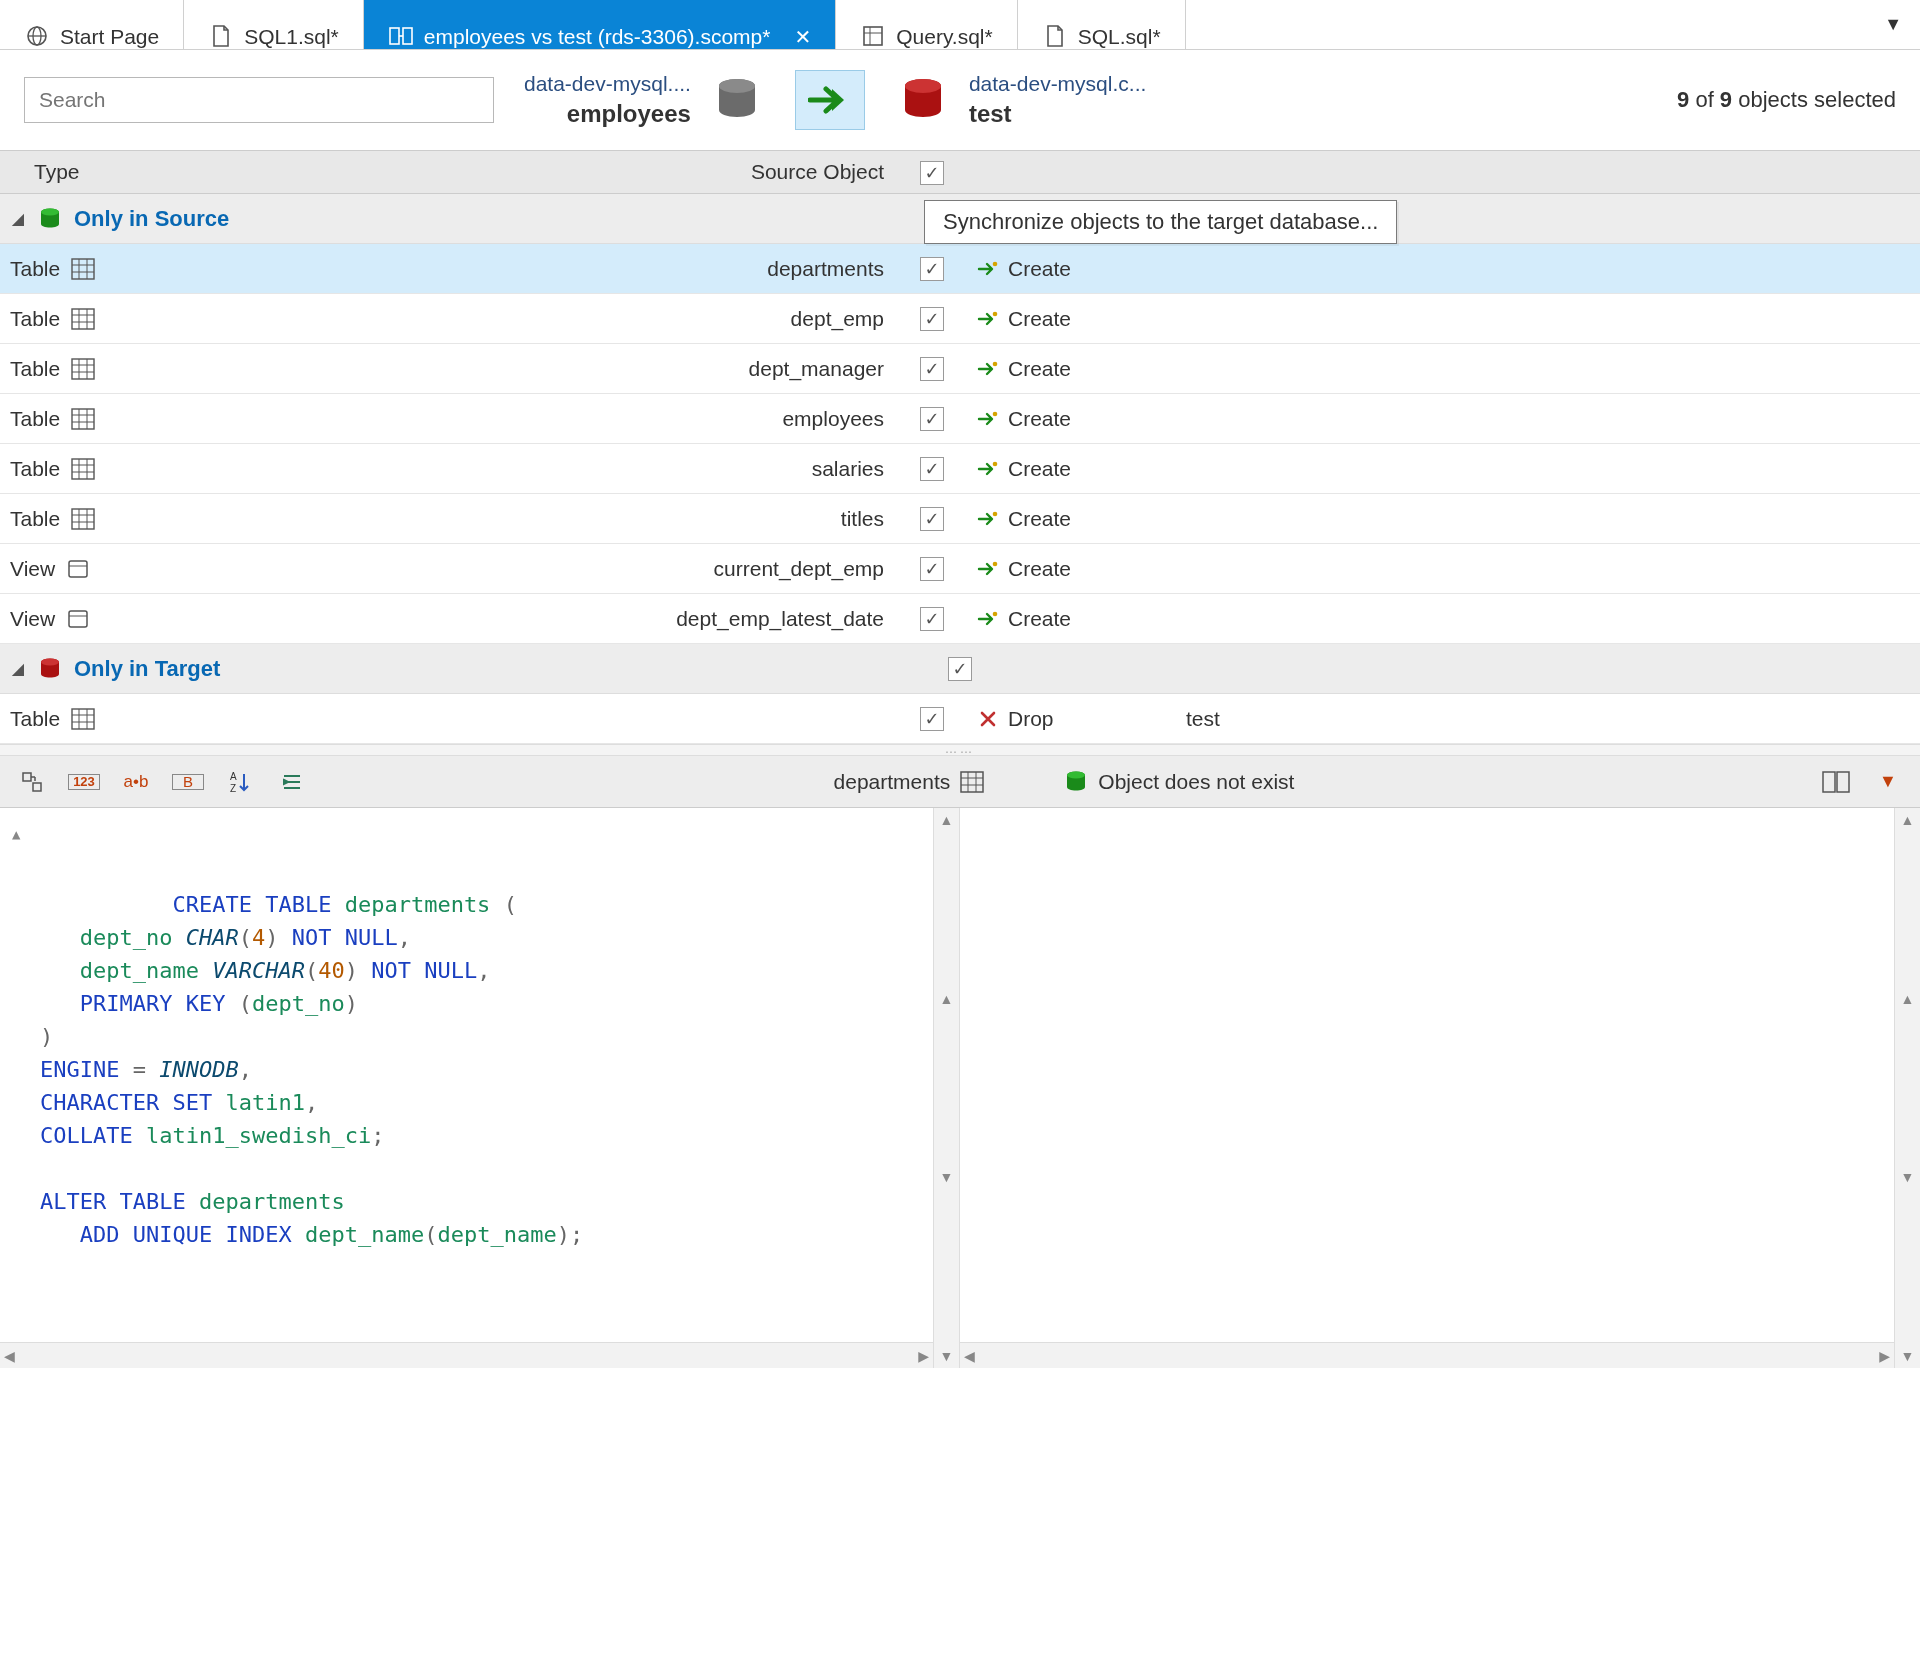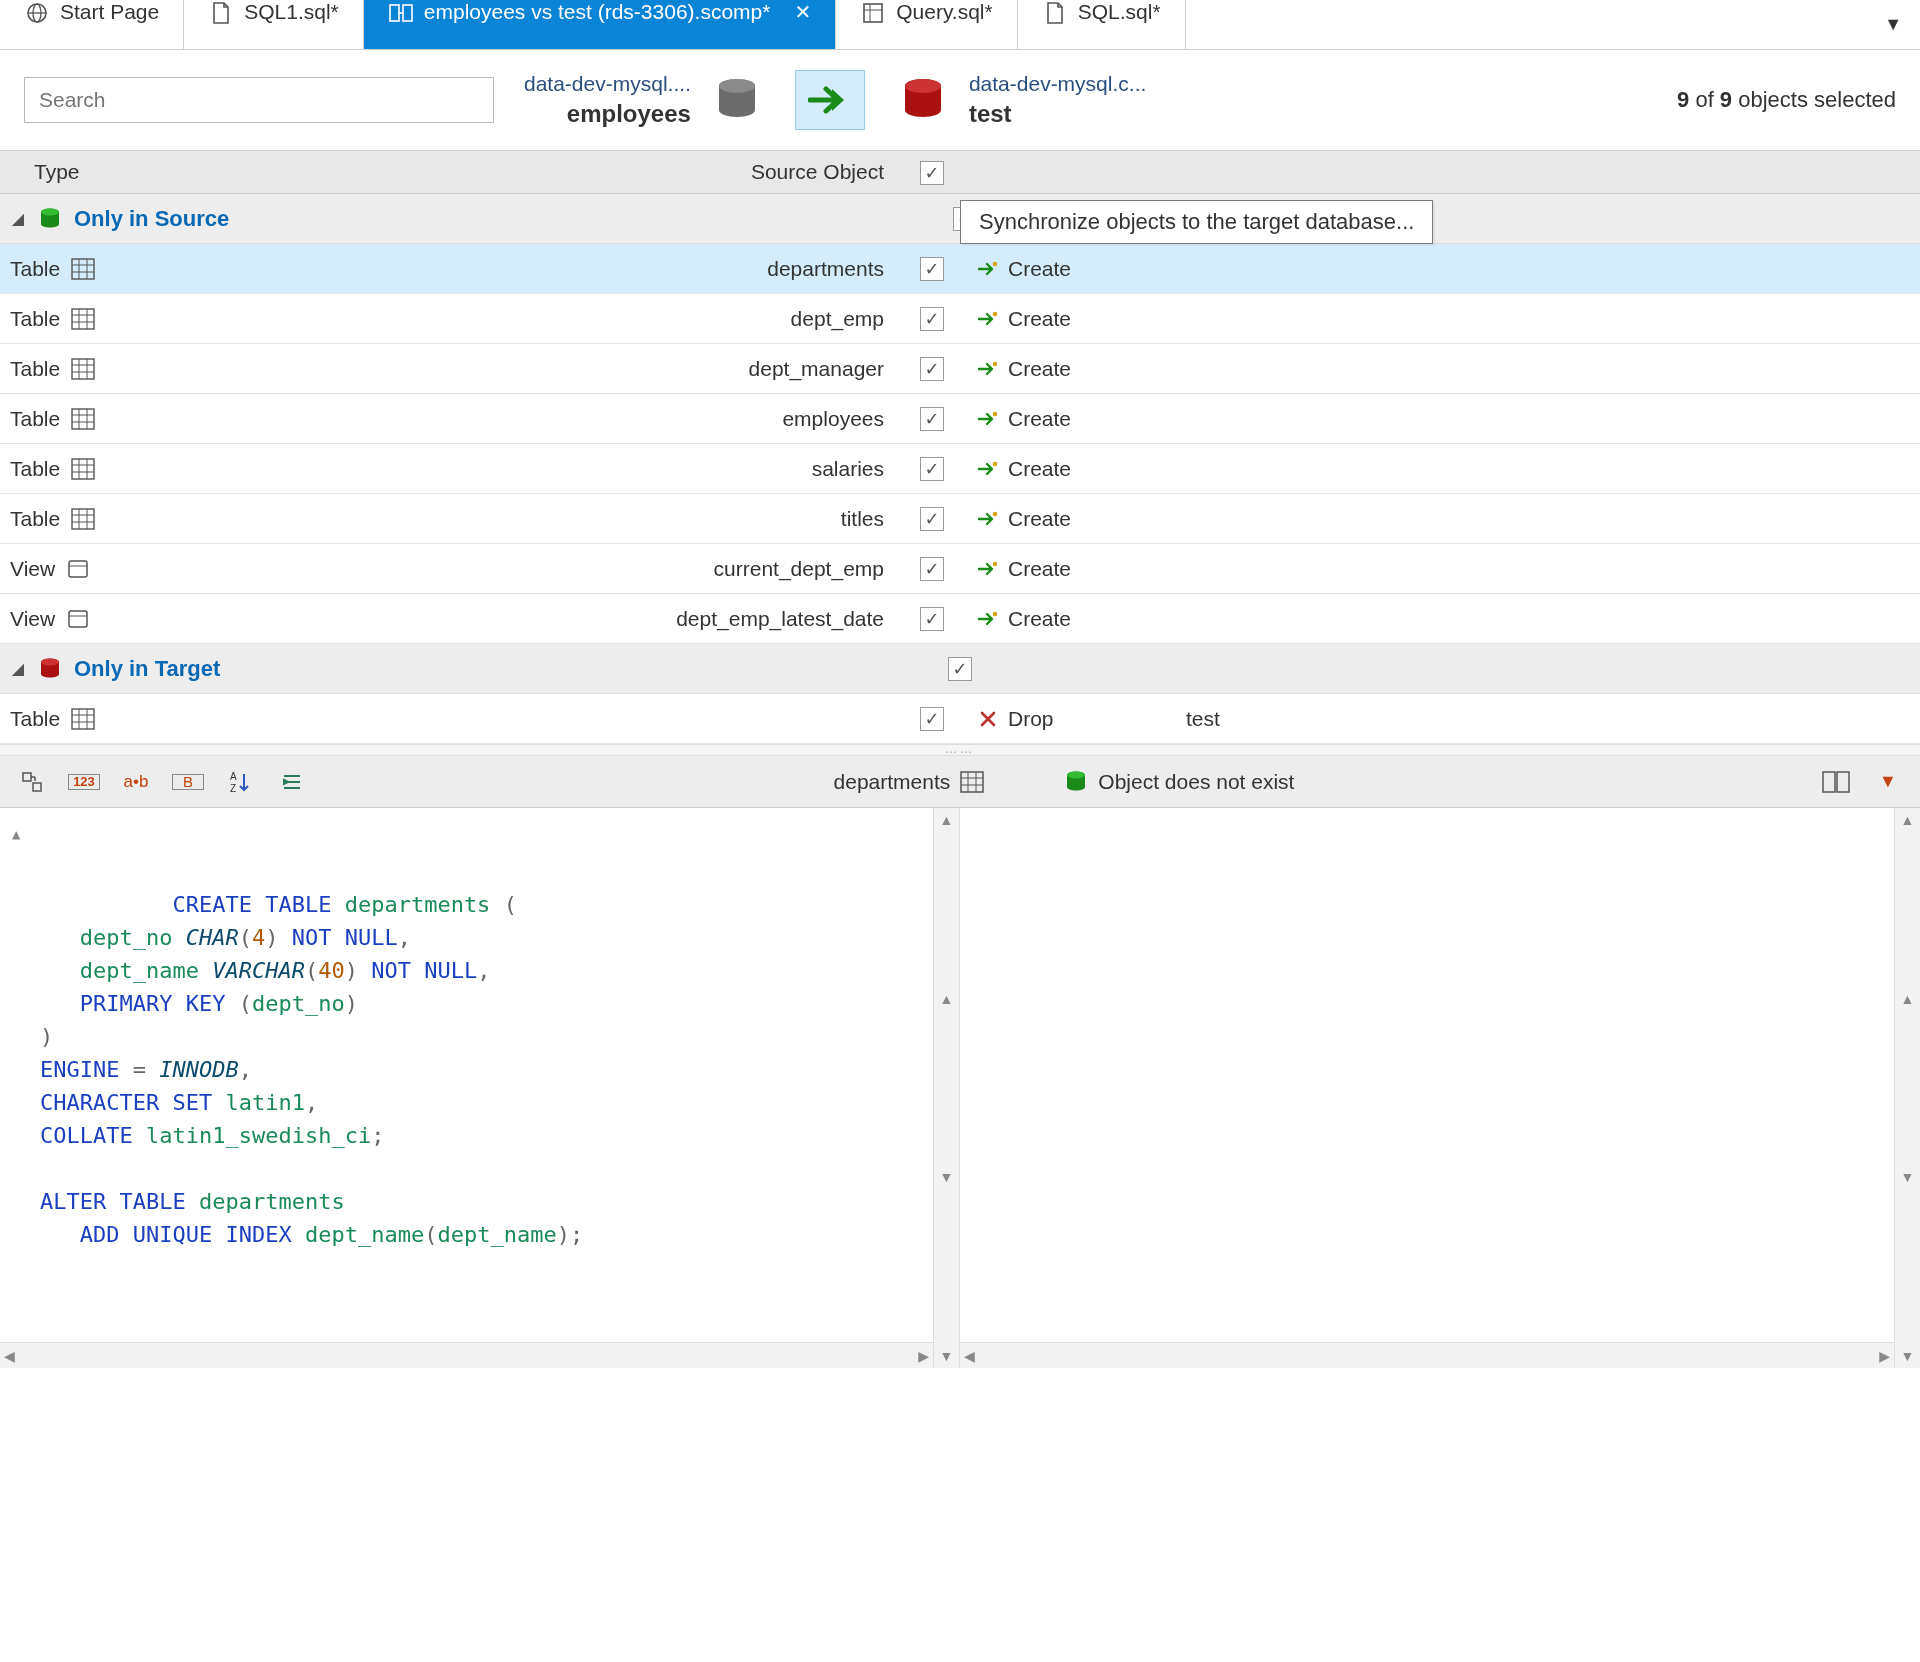--- a/index.html
+++ b/index.html
@@ -1,39 +1,39 @@
 <!DOCTYPE html>
 <html><head>
 <meta charset="utf-8">
 <style>
 * { box-sizing: border-box; margin: 0; padding: 0; }
 body { font-family: "Segoe UI", Tahoma, sans-serif; font-size: 21px; color: #333; background: #fff; width: 1920px; height: 1662px; overflow: hidden; }
 
 
 .tabbar { display: flex; align-items: stretch; height: 50px; background: #fff; border-bottom: 1px solid #d0d0d0; }
-.tab { display: flex; align-items: flex-start; gap: 10px; padding: 0 24px; border-right: 1px solid #d0d0d0; cursor: pointer; white-space: nowrap; }
+.tab { display: flex; align-items: flex-end; gap: 10px; padding: 0 24px; border-right: 1px solid #d0d0d0; cursor: pointer; white-space: nowrap; }
 .tab.active { background: #0a84d6; color: #fff; }
 .tab .tab-icon { width: 26px; height: 26px; display: inline-flex; align-items: center; justify-content: center; }
 .tab .close { margin-left: 14px; font-size: 20px; }
 .tab-chevrons { margin-left: auto; display: flex; align-items: center; padding: 0 18px; font-size: 18px; color: #333; }
 
 
 .header { display: flex; align-items: center; padding: 20px 24px 20px 24px; gap: 30px; background: #fff; }
 .search { width: 470px; height: 46px; border: 1px solid #b8b8b8; padding: 0 14px; font-size: 21px; color: #8b5cf6; }
 .db-block { display: flex; align-items: center; gap: 18px; }
 .db-text { text-align: right; }
 .db-server { color: #2b4e80; font-size: 21px; }
 .db-name { font-weight: bold; font-size: 24px; margin-top: 4px; }
 .db-icon { width: 56px; height: 56px; display: inline-flex; align-items: center; justify-content: center; }
 .sync-btn { width: 70px; height: 60px; background: #d4ecfb; border: 1px solid #9acbe7; display: flex; align-items: center; justify-content: center; position: relative; }
 .sel-info { margin-left: auto; font-size: 22px; color: #333; }
 .sel-info b { font-weight: bold; }
 
 
-.tooltip { position: absolute; left: 960px; top: 200px; background: #fff; border: 1px solid #7a7a7a; padding: 8px 18px; font-size: 22px; box-shadow: 2px 2px 0 rgba(0,0,0,0.05); z-index: 10; white-space: nowrap; }
+.tooltip { position: absolute; left: 924px; top: 200px; background: #fff; border: 1px solid #7a7a7a; padding: 8px 18px; font-size: 22px; box-shadow: 2px 2px 0 rgba(0,0,0,0.05); z-index: 10; white-space: nowrap; }
 
 
 .colhdr { display: flex; align-items: center; background: #e8e8e8; height: 44px; border-top: 1px solid #ccc; border-bottom: 1px solid #ccc; }
 .col-type { width: 150px; padding-left: 34px; text-align: left; }
 .col-src { flex: 1; text-align: right; padding-right: 14px; }
 .col-chk { width: 68px; text-align: center; }
 .col-act { width: 210px; padding-left: 10px; }
 .col-tgt { flex: 1; padding-left: 10px; }
 
 

